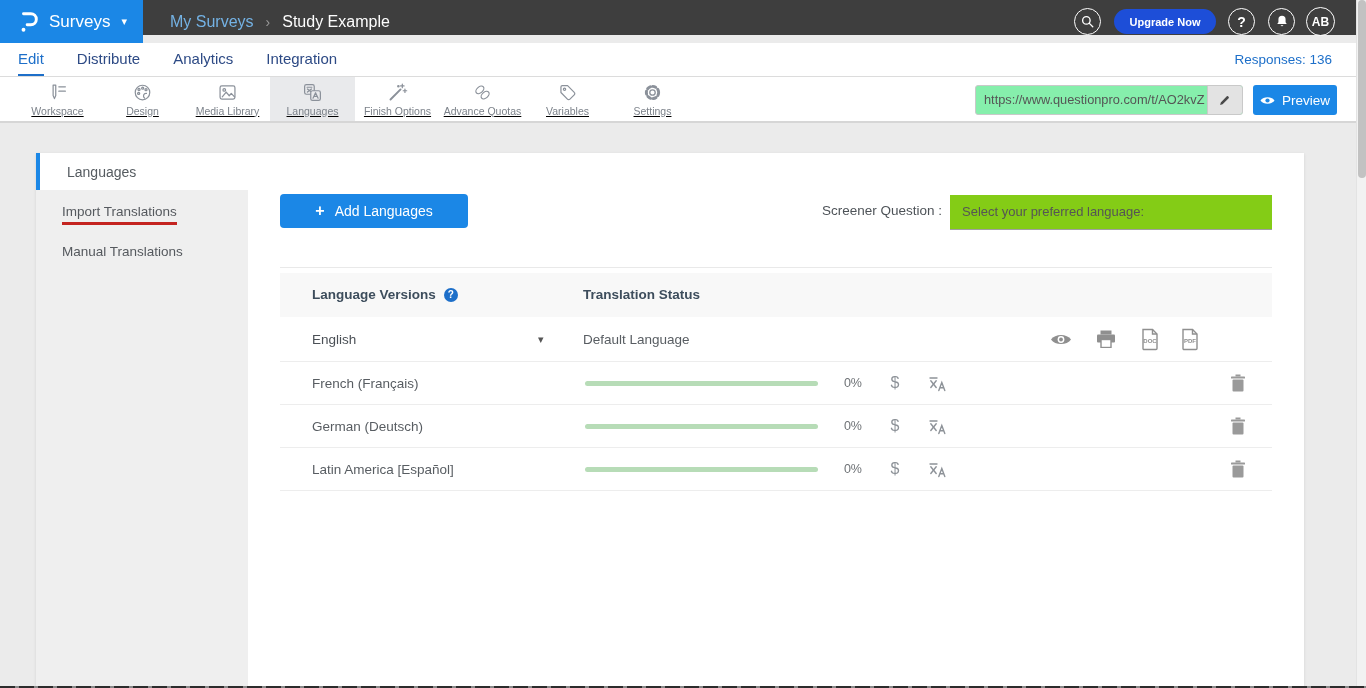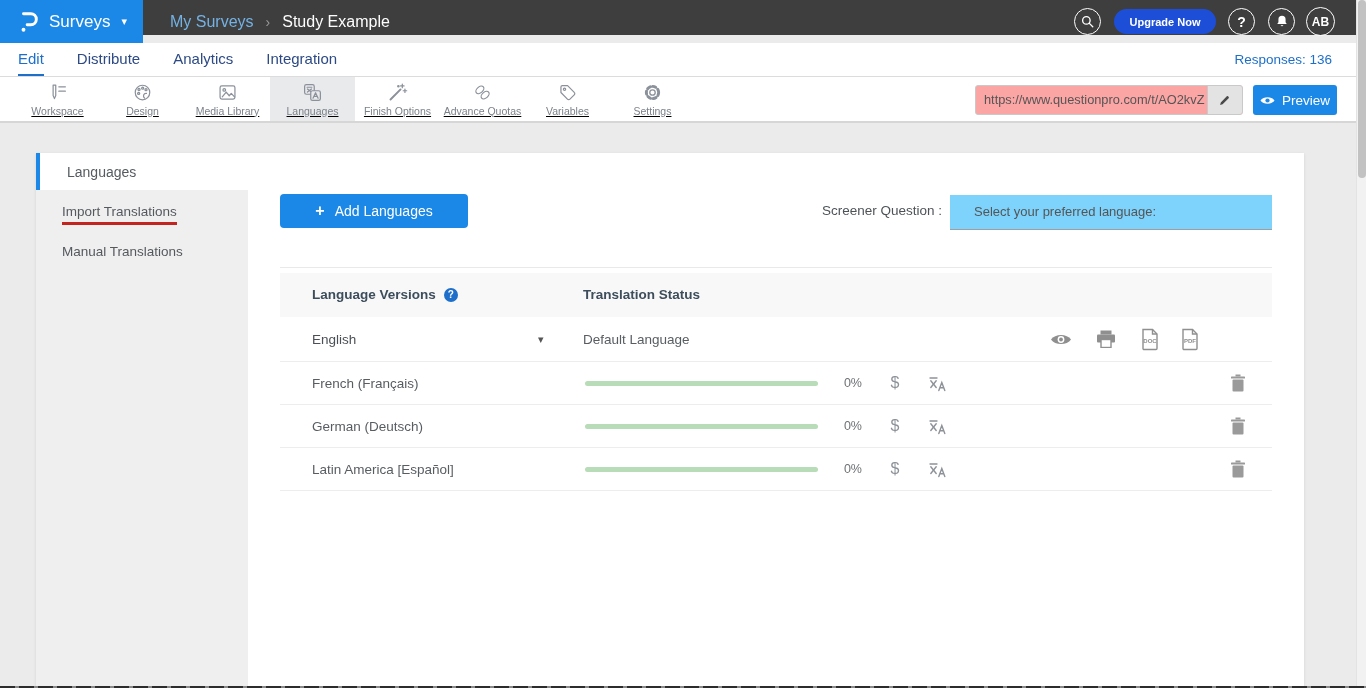--- a/index.html
+++ b/index.html
@@ -41,21 +41,21 @@
   .toolbar { position:absolute; left:0; top:77px; width:1366px; height:46px; background:#fff;
              border-bottom:2px solid #d6d6d6; }
   .tools { position:absolute; left:15px; top:0; height:44px; display:flex; }
   .tool { width:85px; height:44px; display:flex; flex-direction:column; align-items:center;
           justify-content:center; gap:2px; cursor:pointer;text-decoration:underline; }
   .tool.active { background:#e9eaec; }
   .tool-ic { height:21px; display:flex; align-items:flex-end; }
   .tool-ic svg { stroke:#8b919a; fill:none; stroke-width:1.4; stroke-linecap:round; stroke-linejoin:round; }
   .tool-label { font-size:10.5px; color:#7c828a; white-space:nowrap; }
   .url-box { position:absolute; left:975px; top:8px; width:268px; height:30px; border:1px solid #c9c9c9;
-             border-radius:3px; background:#fca5a5; display:flex; overflow:hidden; }
+             border-radius:3px; background:#86efac; display:flex; overflow:hidden; }
   .url-text { flex:1; font-size:12.8px; color:#555; line-height:28px; padding:0 8px;
               white-space:nowrap; overflow:hidden; }
   .url-edit { width:35px; background:#e3e3e3; border:none; border-left:1px solid #c9c9c9;
               display:flex; align-items:center; justify-content:center; cursor:pointer; }
   .preview-btn { position:absolute; left:1253px; top:8px; width:84px; height:30px; background:#1b87e6;
                  border:none; border-radius:3px; color:#fff; font-size:13.5px;
                  font-family:"Liberation Sans", sans-serif; display:flex; align-items:center;
                  justify-content:center; gap:7px; cursor:pointer; }
 
   
@@ -71,23 +71,23 @@
   .side-item.manual { top:54px; }
 
   .main { position:absolute; left:212px; top:0; right:0; bottom:0; }
   .add-btn { position:absolute; left:32px; top:41px; width:188px; height:34px; background:#1b87e6;
              border:none; border-radius:4px; color:#fff; font-size:14px;
              font-family:"Liberation Sans", sans-serif; display:flex; align-items:center;
              justify-content:center; gap:10px; cursor:pointer; }
   .add-plus { font-size:16px; font-weight:bold; }
   .screener-label { position:absolute; left:564px; top:50px; width:130px; text-align:right;
                     font-size:13.5px; color:#4e5358; }
-  .screener-field { position:absolute; left:702px; top:42px; width:322px; height:35px; background:#7dd3fc;
+  .screener-field { position:absolute; left:702px; top:42px; width:322px; height:35px; background:#84cc16;
                     border:none; border-bottom:1px solid #9f9f9f; font-size:13px; color:#555;
-                    line-height:34px; padding-left:24px; cursor:pointer; }
+                    line-height:34px; padding-left:12px; cursor:pointer; }
   .divider { position:absolute; left:32px; top:114px; width:992px; height:1px; background:#e9e9e9; }
 
   .thead { position:absolute; left:32px; top:120px; width:992px; height:44px; background:#f8f8f8;
            font-size:13.5px; font-weight:bold; color:#3d4d5c; }
   .th-lang { position:absolute; left:32px; top:0; height:44px; line-height:44px; display:flex;
              align-items:center; gap:8px; }
   .help-badge { width:14px; height:14px; border-radius:50%; background:#1d6fc9; color:#fff;
                 font-size:10px; font-weight:bold; display:flex; align-items:center;
                 justify-content:center; cursor:pointer; }
   .th-status { position:absolute; left:303px; top:0; height:44px; line-height:44px; }

